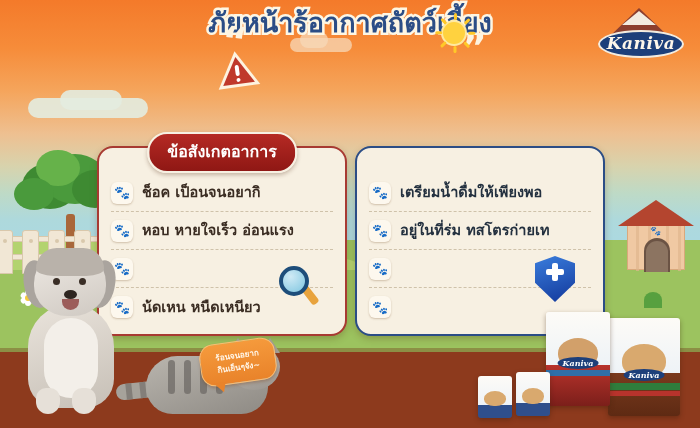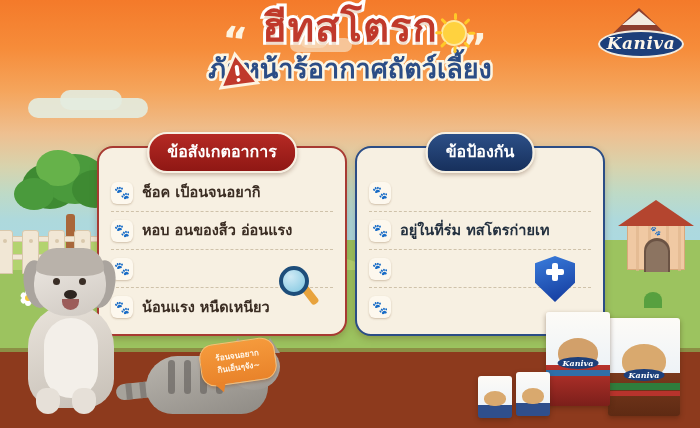--- a/index.html
+++ b/index.html
@@ -274,21 +274,20 @@
       <span></span>
       <span></span>
       <em></em>
     </div>
 
   <div class="ground-edge"></div>
   <div class="ground"></div>
 
   <div class="header">
     <div class="title-wrap">
-      <div class="title1">ฮีทสโตรก</div>
       <div class="title2">ภัยหน้าร้อากาศถัตว์เลี้ยง</div>
     </div>
     <div class="quote q-open">“</div>
     <div class="quote q-close">”</div>
 
     <div class="warn-tri">
         <i></i>
         <b></b>
       </div>
 
@@ -317,47 +316,47 @@
       <div class="item">
         <span class="paw">
             <span>🐾</span>
           </span>
         <span class="txt">ช็อค เป็อนจนอยากิ</span>
       </div>
       <div class="item">
         <span class="paw">
             <span>🐾</span>
           </span>
-        <span class="txt">หอบ อนของส็ว อ่อนแรง</span>
-      </div>
-      <div class="item">
-        <span class="paw">
-            <span>🐾</span>
-          </span>
-      </div>
-      <div class="item">
-        <span class="paw">
-            <span>🐾</span>
-          </span>
-        <span class="txt">น้อนแรง หนืดเหนียว</span>
+        <span class="txt">หอบ หายใจเร็ว อ่อนแรง</span>
+      </div>
+      <div class="item">
+        <span class="paw">
+            <span>🐾</span>
+          </span>
+      </div>
+      <div class="item">
+        <span class="paw">
+            <span>🐾</span>
+          </span>
+        <span class="txt">น้ดเหน หนืดเหนียว</span>
       </div>
     </div>
     <div class="mag">
       <div class="mag-h"></div>
       <div class="mag-lens"></div>
     </div>
   </div>
 
   <div class="card right">
-    <div class="badge blue">ข้อป้องกัน</div>
     <div class="items">
       <div class="item">
         <span class="paw">
             <span>🐾</span>
           </span>
+        <span class="txt">เตรียมน้ำดื่มให้เพียงพอ</span>
       </div>
       <div class="item">
         <span class="paw">
             <span>🐾</span>
           </span>
         <span class="txt">อยู่ในที่ร่ม ทสโตรก่ายเท</span>
       </div>
       <div class="item">
         <span class="paw">
             <span>🐾</span>

